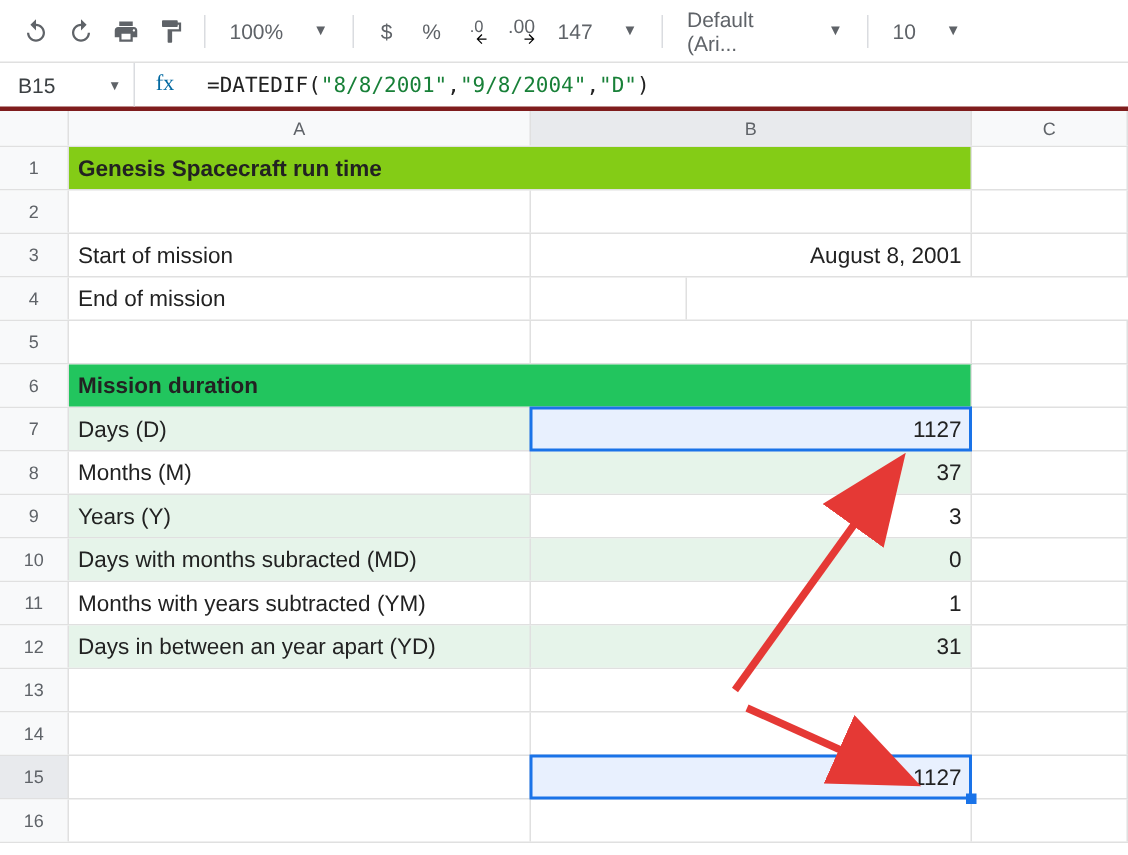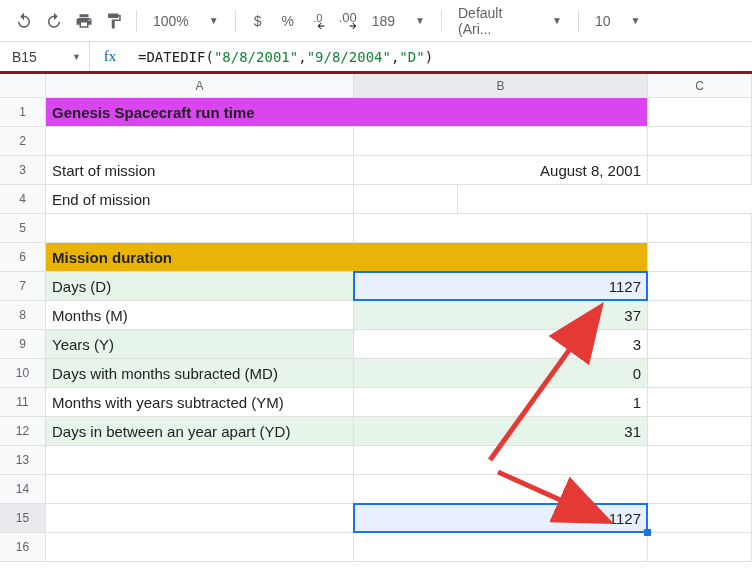--- a/index.html
+++ b/index.html
@@ -35,22 +35,22 @@
 .col-C { width: 104px; }
 
 .rows { }
 .row { display: flex; height: 29px; border-bottom: 1px solid #e0e0e0; }
 .row-h { width: 46px; border-right: 1px solid #e0e0e0; display: flex; align-items: center; justify-content: center; color: #5f6368; font-size: 12px; background: #f8f9fa; }
 .row-h.selected { background: #e8eaed; }
 .cell { border-right: 1px solid #e0e0e0; display: flex; align-items: center; padding: 0 6px; font-size: 15px; position: relative; }
 .cell.right { justify-content: flex-end; }
 .cell.bold { font-weight: 700; }
 
-.bg-orange { background: #d946ef; }
-.bg-green { background: #eab308; text-align: right; }
+.bg-orange { background: #84cc16; }
+.bg-green { background: #22c55e; text-align: right; }
 .bg-light-green { background: #e6f4ea; }
 .bg-sel { background: #e8f0fe; }
 
 .sel-outline { position: absolute; border: 2px solid #1a73e8; pointer-events: none; z-index: 10; }
 .sel-handle { position: absolute; width: 7px; height: 7px; background: #1a73e8; z-index: 11; }
 
 
 .arrow-svg { position: absolute; pointer-events: none; z-index: 20; }
 
 svg.icon { width: 18px; height: 18px; fill: currentColor; }
@@ -93,21 +93,21 @@
         <path d="M20 11H7.8l5.6-5.6L12 4l-8 8 8 8 1.4-1.4L7.8 13H20z"></path>
       </svg>
     </div>
   <div class="tb-btn" style="position:relative;">
       <span style="font-size:13px;position:relative;top:-3px">.00</span>
       <svg style="width:10px;height:10px;position:absolute;bottom:4px;right:4px" viewBox="0 0 24 24">
         <path d="M4 11h12.2l-5.6-5.6L12 4l8 8-8 8-1.4-1.4L16.2 13H4z"></path>
       </svg>
     </div>
   <div class="tb-dropdown">
-    <span>189</span>
+    <span>147</span>
     <span class="chev">▼</span>
   </div>
   <div class="tb-sep"></div>
   <div class="tb-dropdown" style="width:120px;">
     <span>Default (Ari...</span>
     <span class="chev">▼</span>
   </div>
   <div class="tb-sep"></div>
   <div class="tb-dropdown" style="width:50px;justify-content:space-between;">
     <span>10</span>

